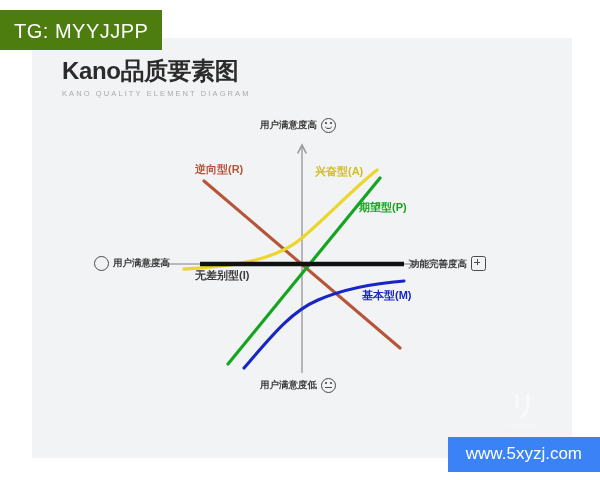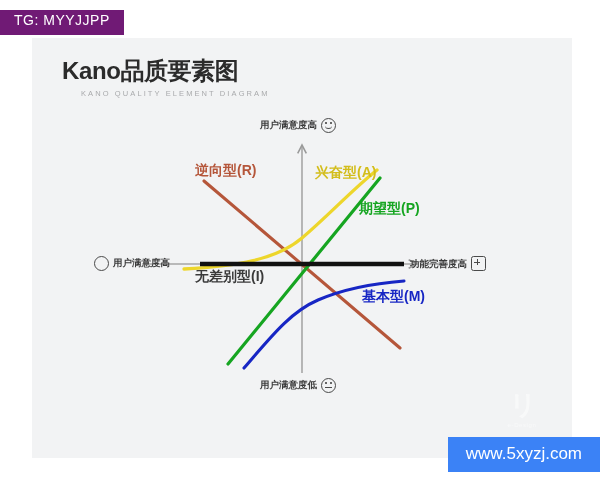--- a/index.html
+++ b/index.html
@@ -13,25 +13,25 @@
     font-family: "Liberation Sans", "DejaVu Sans", sans-serif;
     overflow: hidden;
     position: relative;
   }
 
   
   #tg-tag {
     position: absolute;
     left: 0;
     top: 10px;
-    background: #701a75;
-    color: #ffffff;
-    font-size: 14px;
+    background: #4d7c0f;
+    color: #ffffff;
+    font-size: 20px;
     letter-spacing: 0.5px;
-    padding: 2px 14px 7px 14px;
+    padding: 10px 14px 7px 14px;
     z-index: 40;
     white-space: nowrap;
   }
 
   
   #site-watermark {
     position: absolute;
     right: 0;
     bottom: 8px;
     background: #3b82f6;
@@ -66,21 +66,20 @@
     letter-spacing: -0.4px;
     line-height: 1.1;
     white-space: nowrap;
   }
   #sub-title {
     margin-top: 5px;
     font-size: 7.5px;
     color: #a9aaac;
     letter-spacing: 2.1px;
     white-space: nowrap;
-    margin-left: 19px;
   }
 
   
   #plot {
     position: absolute;
     left: 0;
     top: 0;
     width: 540px;
     height: 420px;
   }
@@ -156,21 +155,21 @@
   .glyph.square-plus::before {
     left: 5.1px; top: 2.2px; width: 1.4px; height: 6.2px;
   }
   .glyph.square-plus::after {
     top: 5.1px; left: 2.2px; height: 1.4px; width: 6.2px;
   }
 
   
   .curve-label {
     position: absolute;
-    font-size: 14px;
+    font-size: 11px;
     font-weight: bold;
     white-space: nowrap;
   }
   #lbl-R { left: 163px; top: 124px; }
   #lbl-A { left: 283px; top: 126px; }
   #lbl-P { left: 327px; top: 162px; }
   #lbl-M { left: 330px; top: 250px; }
   #lbl-I { left: 163px; top: 230px; color:#3a3a3a; }
 
   

